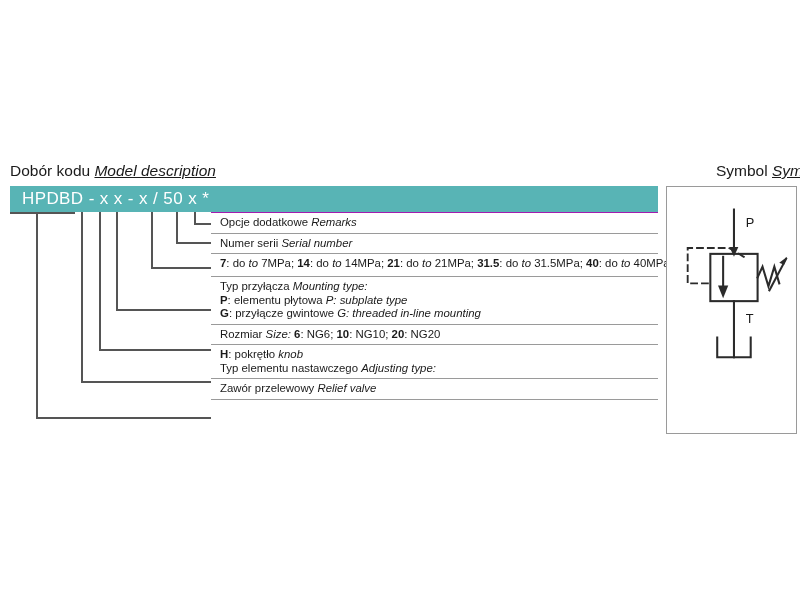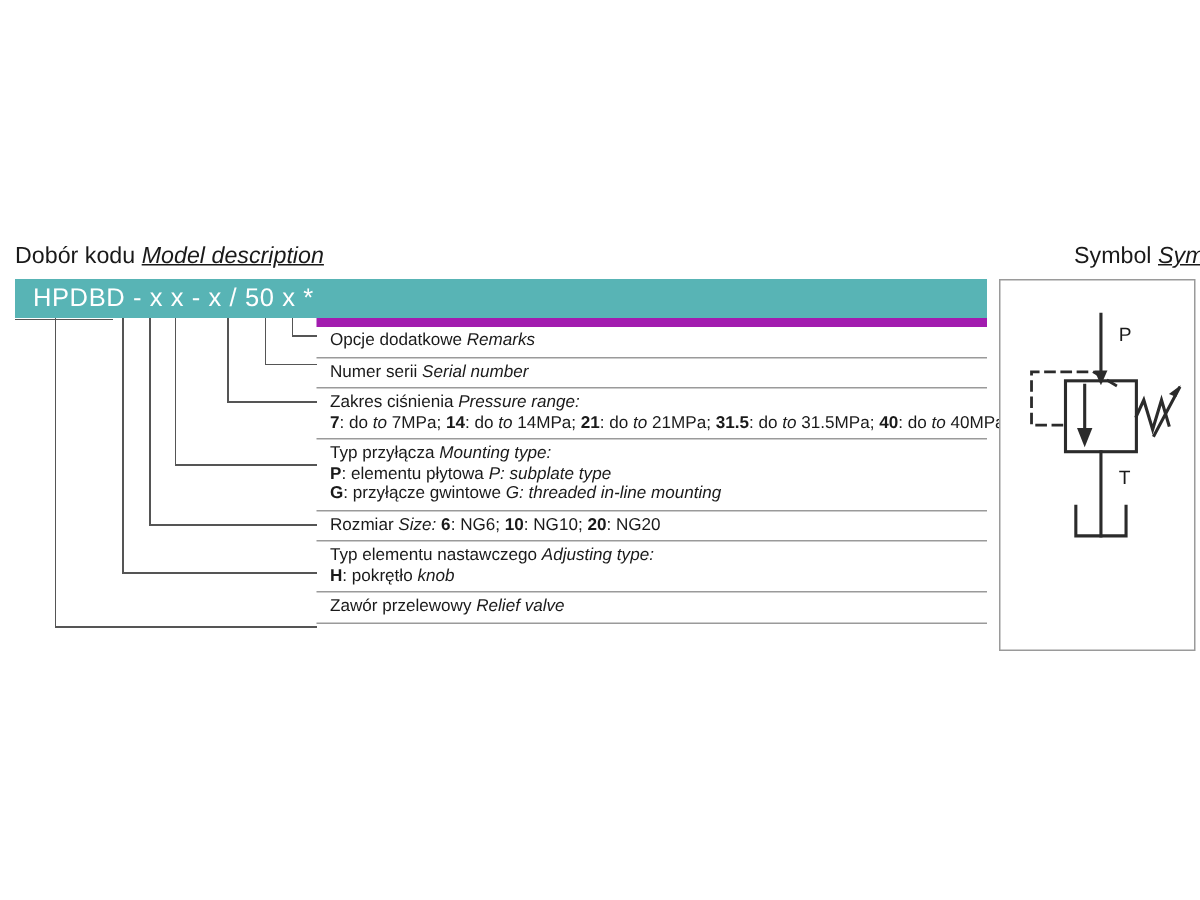--- a/index.html
+++ b/index.html
@@ -68,21 +68,21 @@
     width: 447px;
   }
   .row {
     border-bottom: 1px solid #9a9a9a;
     box-sizing: border-box;
     padding: 3px 0 3px 9px;
     font-size: 11.4px;
     line-height: 13.5px;
     color: #1a1a1a;
   }
-  .row:first-child { border-top: 6px solid #a21caf; }
+  .row:first-child { border-top: 1px solid #a21caf; }
   .row .ln { display: block; white-space: nowrap; }
   .row .pl { font-style: normal; }
   .row .en { font-style: italic; }
   .row .bd { font-weight: bold; font-style: normal; }
 
   .row-tall { min-height: 23px; }
 
   
   #symbol-box {
     position: absolute;
@@ -133,34 +133,33 @@
 </svg>
 
 <div id="rows">
     <div class="row">
       <span class="ln"><span class="pl">Opcje dodatkowe </span><span class="en">Remarks</span></span>
     </div>
     <div class="row">
       <span class="ln"><span class="pl">Numer serii </span><span class="en">Serial number</span></span>
     </div>
     <div class="row row-tall">
-      <span class="ln"><span class="pl">Zakres ciśnienia </span><span class="en">Pressure range:</span></span>
       <span class="ln"><span class="bd">7</span><span class="pl">: do </span><span class="en">to </span><span class="pl">7MPa;  </span><span class="bd">14</span><span class="pl">: do </span><span class="en">to </span><span class="pl">14MPa;  </span><span class="bd">21</span><span class="pl">: do </span><span class="en">to </span><span class="pl">21MPa;  </span><span class="bd">31.5</span><span class="pl">: do </span><span class="en">to </span><span class="pl">31.5MPa;  </span><span class="bd">40</span><span class="pl">: do </span><span class="en">to </span><span class="pl">40MPa</span></span>
     </div>
     <div class="row row-tall">
       <span class="ln"><span class="pl">Typ przyłącza </span><span class="en">Mounting type:</span></span>
       <span class="ln"><span class="bd">P</span><span class="pl">: elementu płytowa </span><span class="en">P: subplate type</span></span>
       <span class="ln"><span class="bd">G</span><span class="pl">: przyłącze gwintowe </span><span class="en">G: threaded in-line mounting</span></span>
     </div>
     <div class="row">
       <span class="ln"><span class="pl">Rozmiar </span><span class="en">Size:</span><span class="pl">  </span><span class="bd">6</span><span class="pl">: NG6;  </span><span class="bd">10</span><span class="pl">:  NG10;  </span><span class="bd">20</span><span class="pl">: NG20</span></span>
     </div>
     <div class="row row-tall">
+      <span class="ln"><span class="bd">H</span><span class="pl">: pokrętło </span><span class="en">knob</span></span>
       <span class="ln"><span class="pl">Typ elementu nastawczego  </span><span class="en">Adjusting type:</span></span>
-      <span class="ln"><span class="bd">H</span><span class="pl">: pokrętło </span><span class="en">knob</span></span>
     </div>
     <div class="row">
       <span class="ln"><span class="pl">Zawór przelewowy </span><span class="en">Relief valve</span></span>
     </div>
   </div>
 
 <div class="heading" id="symbol-heading">
   <span class="pl">Symbol</span>
   <span class="en">Symbol</span>
 </div>

